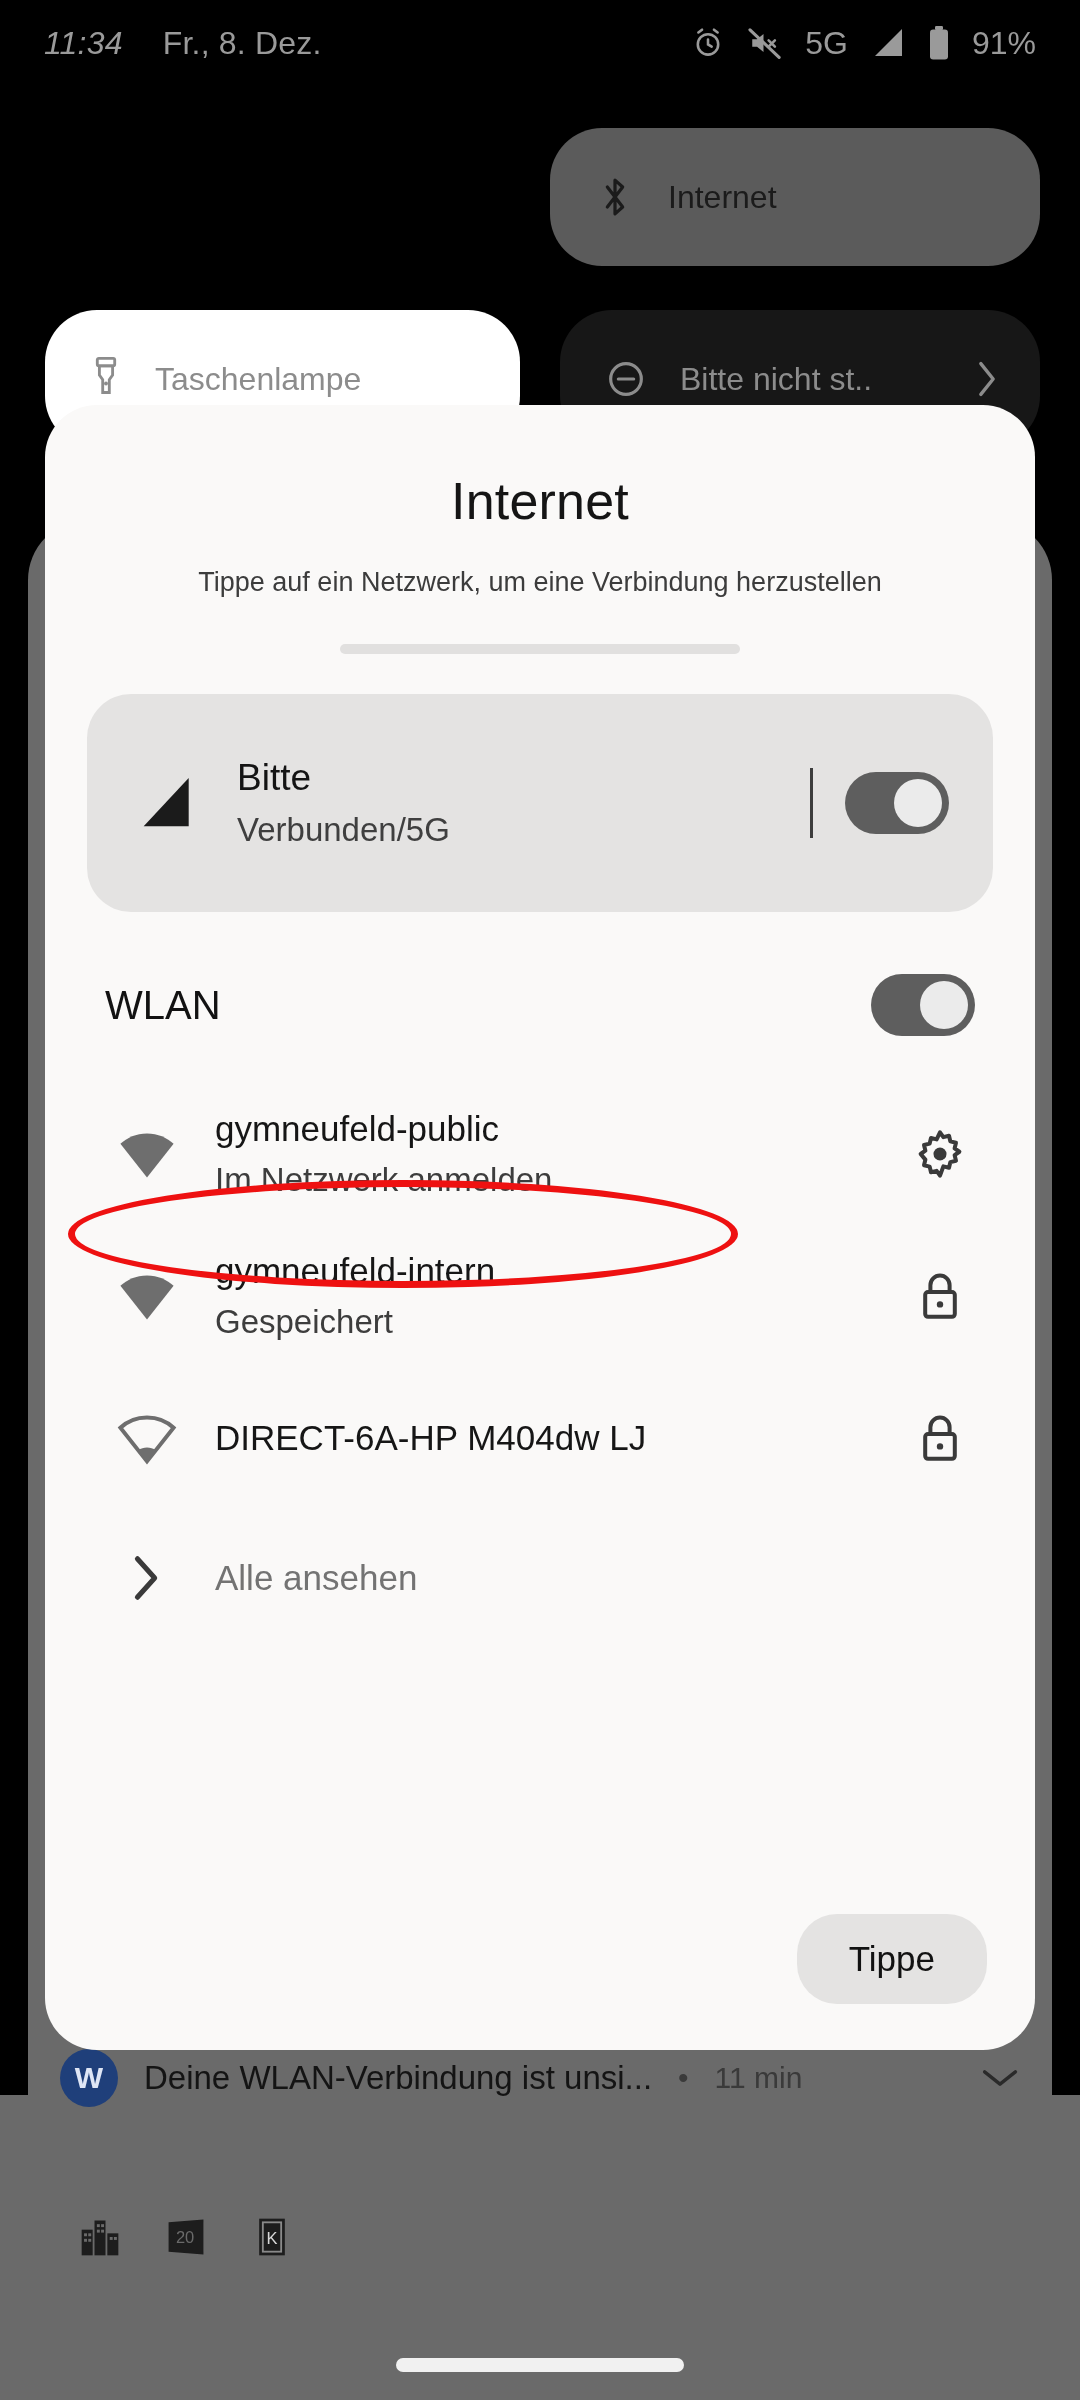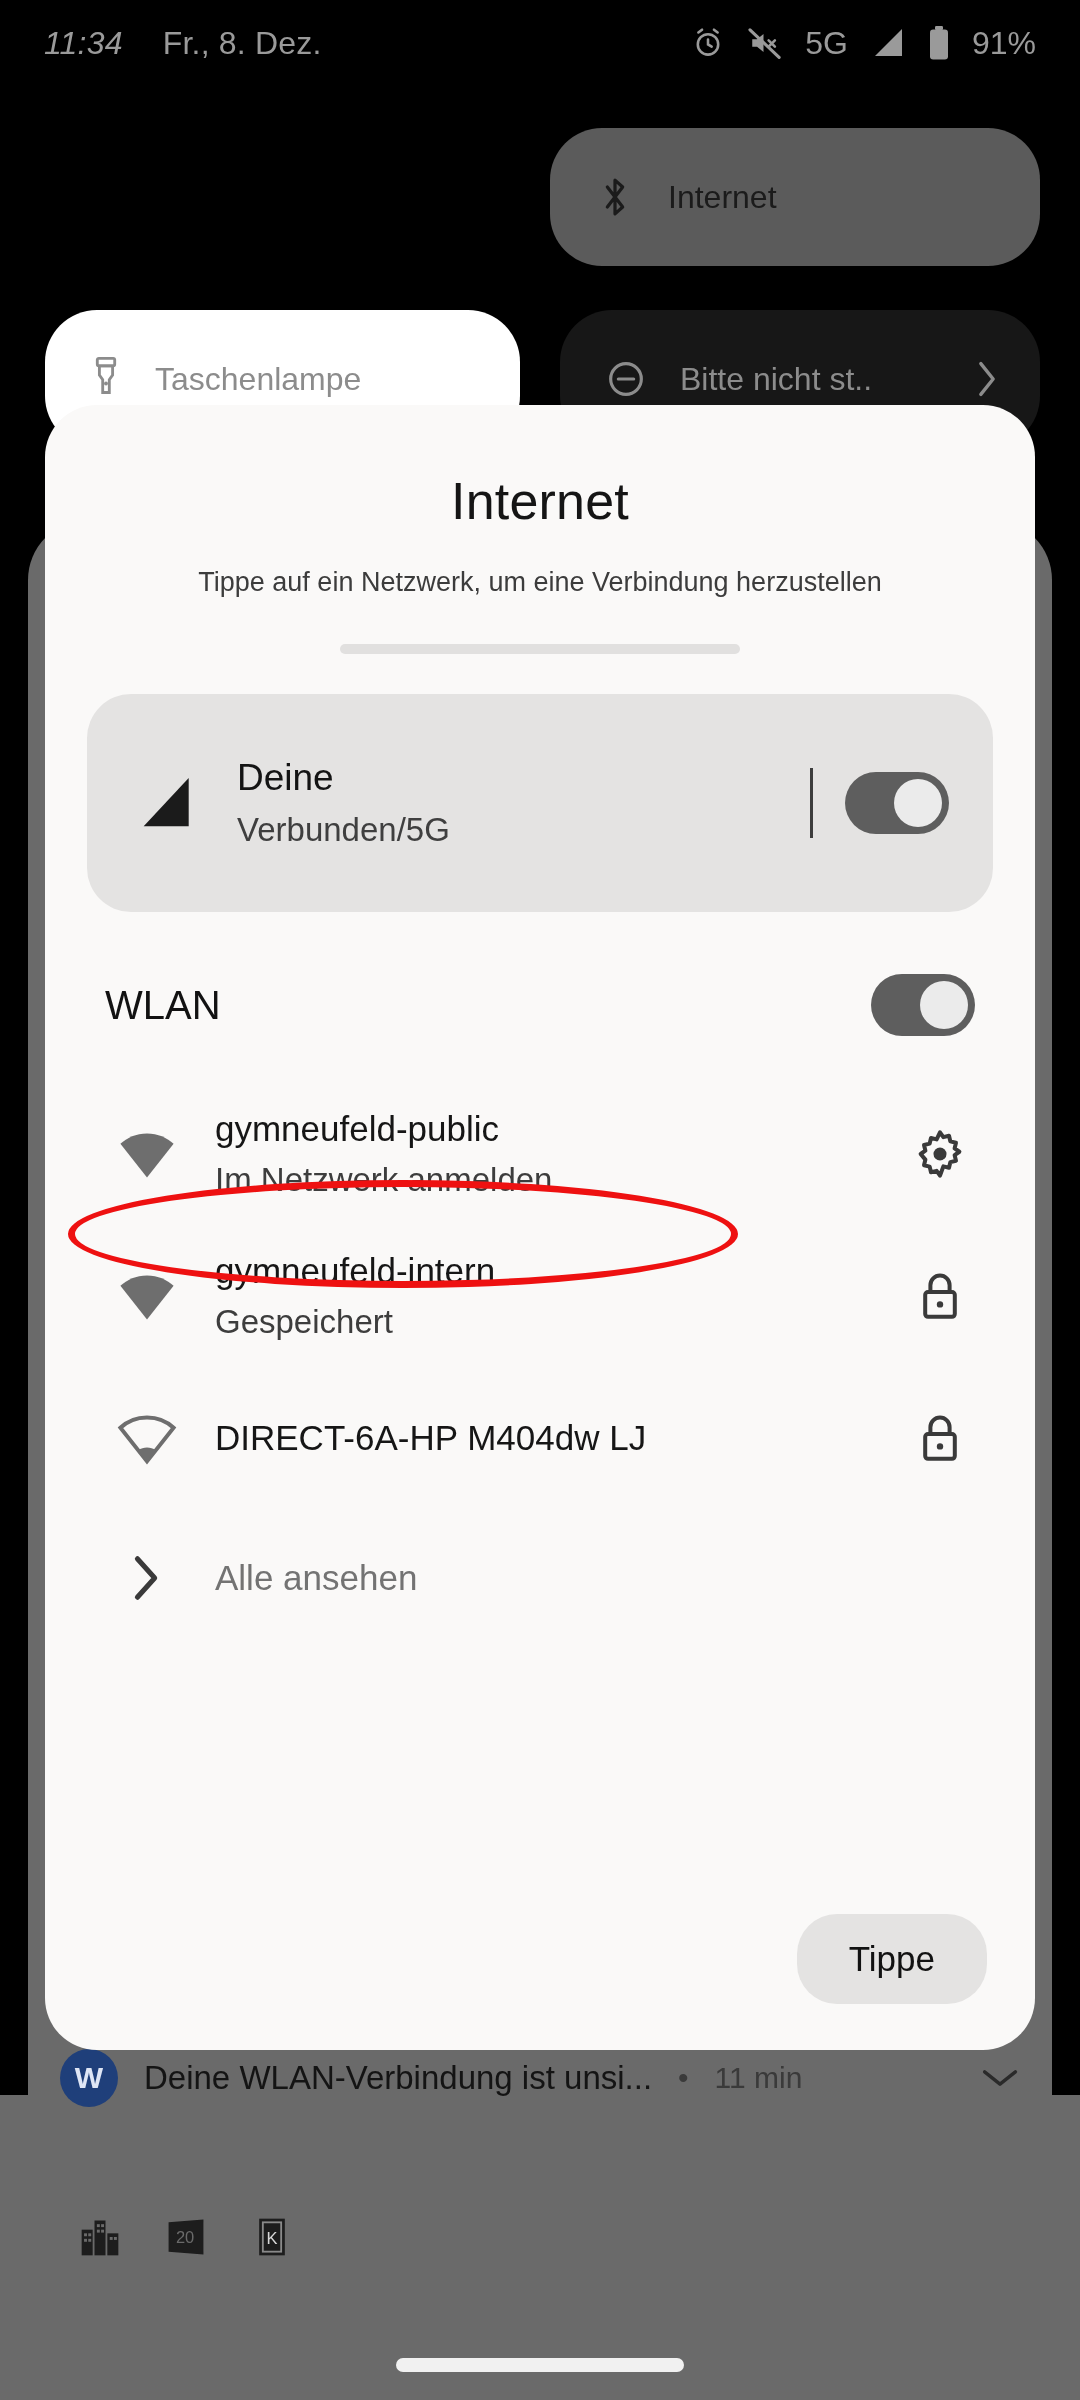--- a/index.html
+++ b/index.html
@@ -321,21 +321,21 @@
     <div class="dlg-sub">Tippe auf ein Netzwerk, um eine Verbindung herzustellen</div>
     <div class="drag-handle"></div>
 
     <div class="carrier-card">
       <span class="carrier-icon">
         <svg width="60" height="58" viewBox="0 0 36 34">
           <path d="M31 2 L31 31 L4 31 Z" fill="#1b1b1b"></path>
         </svg>
       </span>
       <span class="carrier-texts">
-        <span class="carrier-name" style="display:block">Deine</span>
+        <span class="carrier-name" style="display:block">Bitte</span>
         <span class="carrier-status" style="display:block">Verbunden/5G</span>
       </span>
       <span class="divider-v"></span>
       <span class="toggle">
         <span class="knob"></span>
       </span>
     </div>
 
     <div class="wlan-row">
       <span class="wlan-label">WLAN</span>

